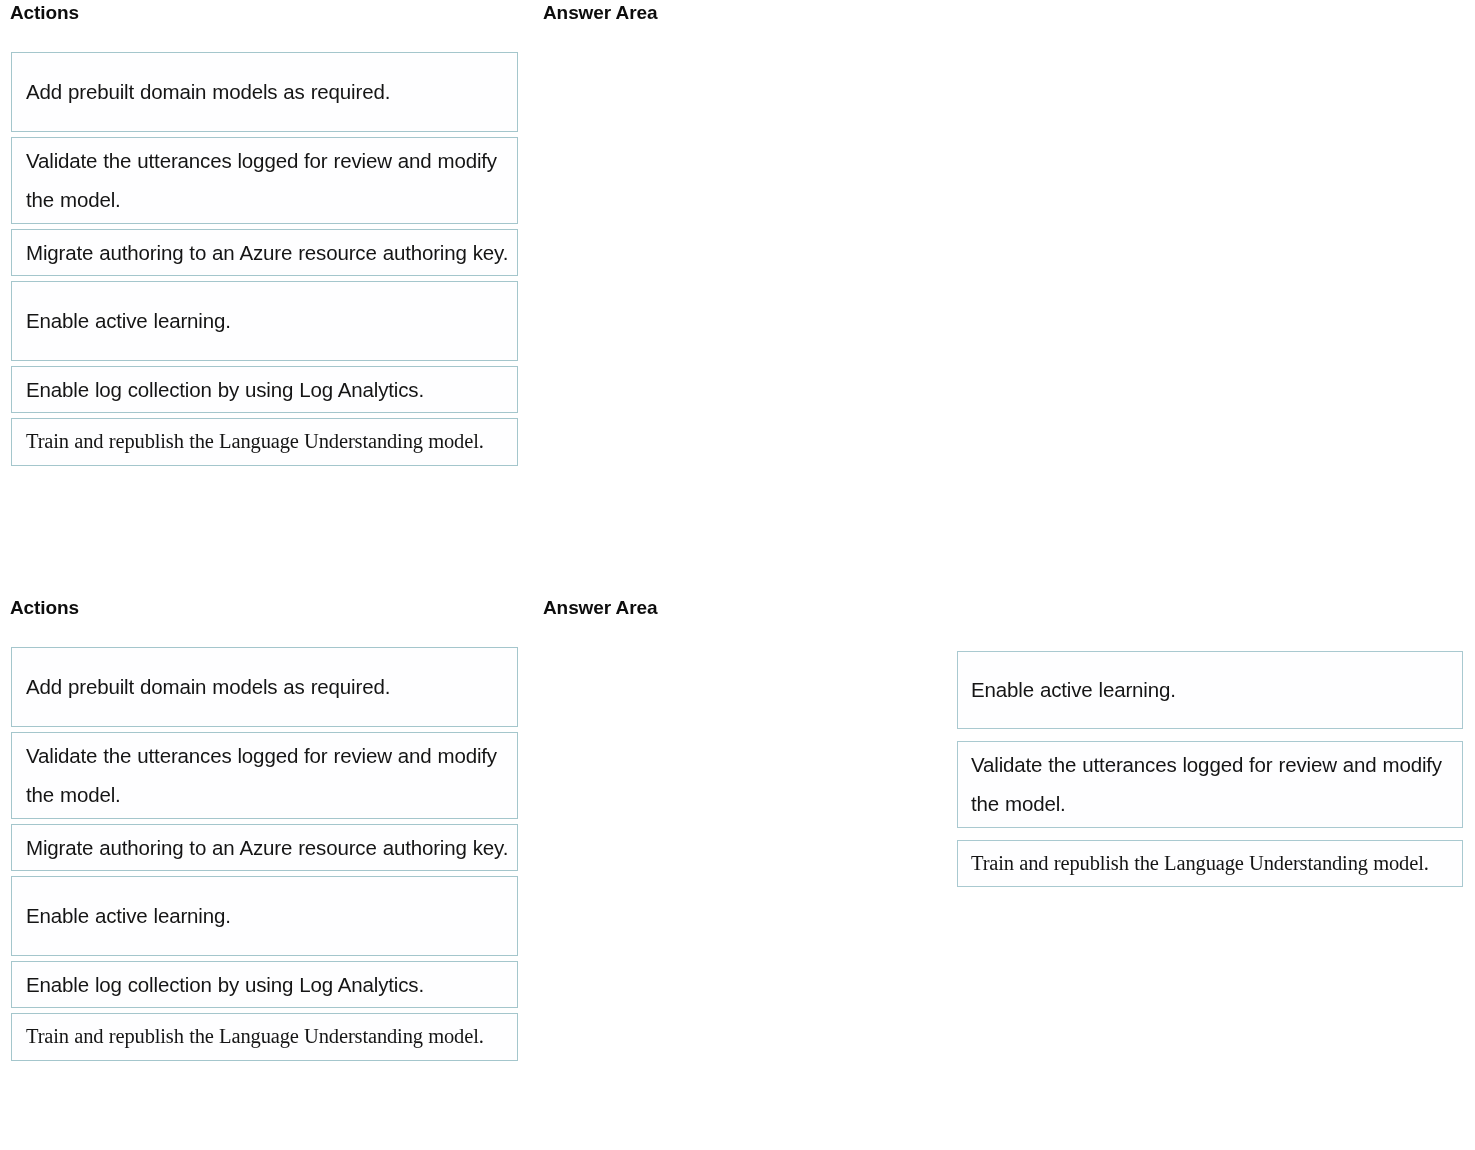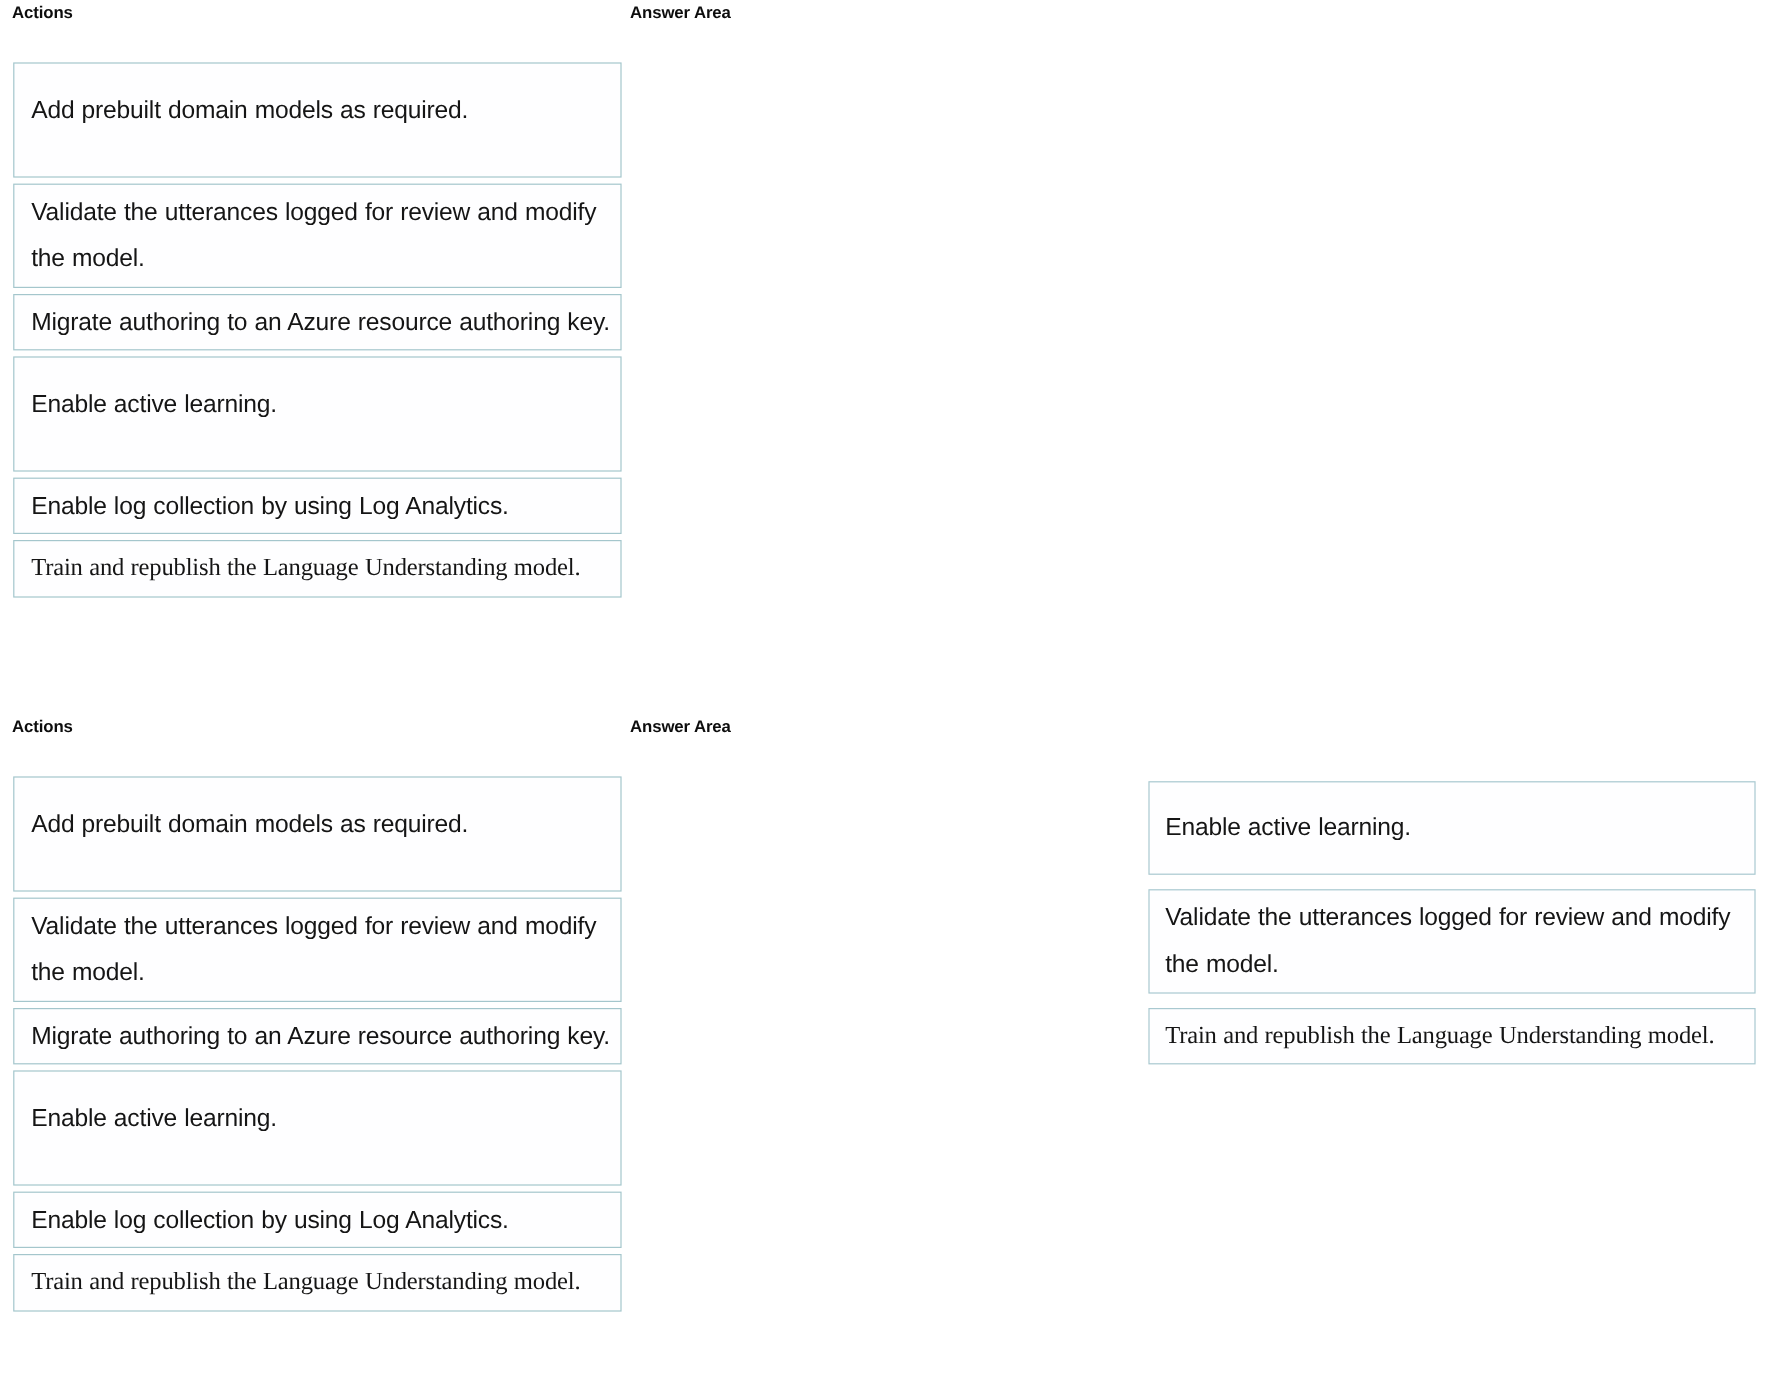--- a/index.html
+++ b/index.html
@@ -19,28 +19,28 @@
   .section {
     position: absolute;
     left: 0;
     width: 1475px;
   }
   #section-1 { top: 0px; }
   #section-2 { top: 595px; }
 
   .col-heading {
     position: absolute;
-    font-size: 14px;
+    font-size: 19px;
     font-weight: bold;
     color: #0d0d0d;
     letter-spacing: -0.1px;
     white-space: nowrap;
   }
   .heading-actions { left: 10px;  top: 2px; }
-  .heading-answer  { left: 525px; top: 2px; }
+  .heading-answer  { left: 543px; top: 2px; }
 
   .actions-list {
     position: absolute;
     left: 11px;
     top: 52px;
     width: 507px;
   }
   .answer-list {
     position: absolute;
     left: 957px;
@@ -55,21 +55,21 @@
     color: #151515;
     font-size: 20.5px;
     line-height: 1.93;
     padding: 3px 0 3px 14px;
     margin-bottom: 5px;
     letter-spacing: -0.15px;
     word-spacing: 0.4px;
   }
   .opt-box.tall {
     padding-top: 19px;
-    padding-bottom: 35px;
+    padding-bottom: 19px;
   }
   .opt-box:last-child { margin-bottom: 0; font-family: Liberation Serif, serif; }
 
   .answer-list .opt-box {
     border-color: #a9c9d0;
     margin-bottom: 12px;
     padding-left: 13px;
   }
   .answer-list .opt-box.tall {
     padding-top: 18px;

